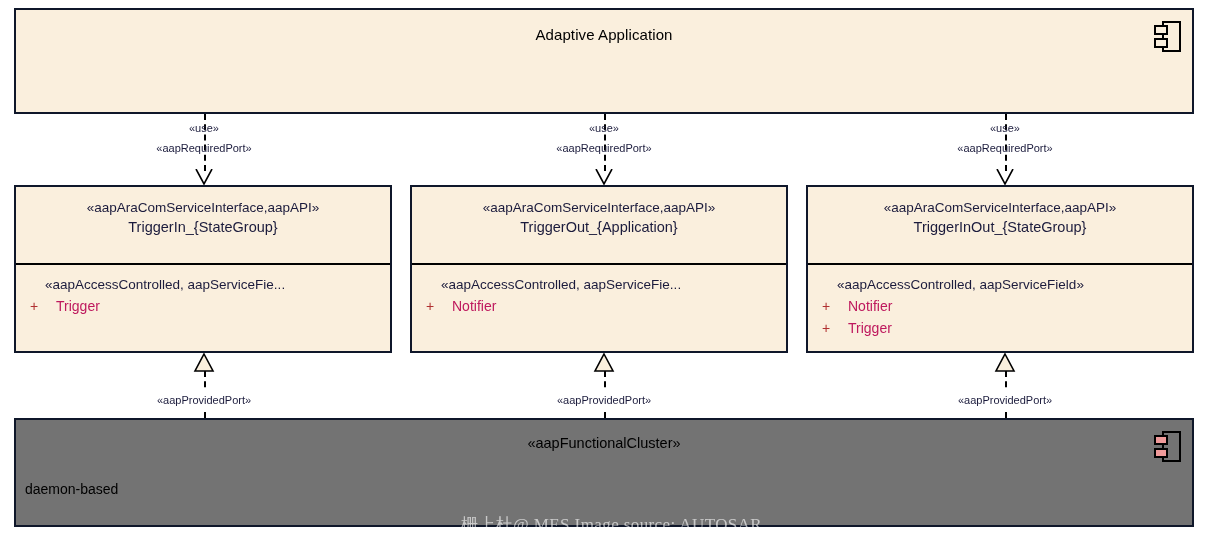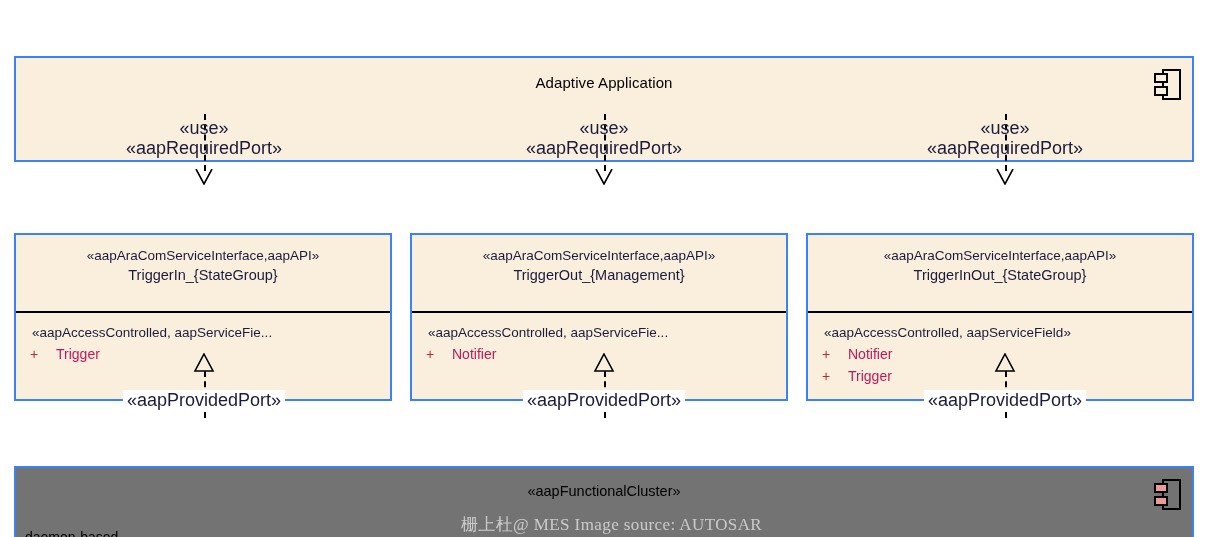--- a/index.html
+++ b/index.html
@@ -8,23 +8,22 @@
     width:1207px;height:537px;position:relative;overflow:hidden;
     font-family:"Liberation Sans","DejaVu Sans",sans-serif;
     -webkit-font-smoothing:antialiased;
   }
   #canvas{position:absolute;left:0;top:0;width:1207px;height:537px;}
 
   
   .uml-box{
     position:absolute;
     box-sizing:border-box;
-    border:2px solid #3b82f6;
+    border:2px solid #0f172a;
     background:#faefdd;
-    margin-top:48px;
   }
   .uml-box.component{background:#faefdd;}
   .uml-box.cluster{background:#737373;}
 
   
   #top-component{left:14px;top:8px;width:1180px;height:106px;}
   .comp-title{
     position:absolute;left:0;right:0;top:16px;
     text-align:center;
     font-size:15px;color:#000000;
@@ -66,21 +65,21 @@
   }
   .iface-name{
     font-size:14.5px;color:#1b1b3c;line-height:20px;white-space:nowrap;
   }
   .iface-body{
     position:relative;
     padding:10px 0 0 0;
   }
   .field-stereo{
     font-size:13.5px;color:#1b1b3c;line-height:20px;
-    padding-left:16px;white-space:nowrap;
+    padding-left:29px;white-space:nowrap;
     overflow:hidden;text-overflow:clip;
   }
   .field-row{
     display:block;
     font-size:14px;line-height:22px;white-space:nowrap;
     padding-left:14px;
   }
   .field-vis{color:#b03030;display:inline-block;width:26px;}
   .field-name{color:#be185d;}
 
@@ -110,21 +109,21 @@
   .arrow-open svg{display:block;}
   
   .arrow-tri{
     position:absolute;width:22px;height:20px;left:-11px;
   }
   .arrow-tri svg{display:block;}
 
   .conn-label{
     position:absolute;
     text-align:center;
-    font-size:18px;color:#1b1b3c;
+    font-size:11px;color:#1b1b3c;
     line-height:20px;
     white-space:nowrap;
     transform:translateX(-50%);
   }
 
   
   #watermark{
     position:absolute;left:16px;right:0;top:513px;
     text-align:center;
     font-size:17px;
@@ -197,21 +196,21 @@
       <div class="field-stereo">«aapAccessControlled, aapServiceFie...</div>
       <div class="field-row">
         <span class="field-vis">+</span><span class="field-name">Trigger</span>
       </div>
     </div>
   </div>
 
   <div class="uml-box iface" id="iface-1">
     <div class="iface-head">
       <div class="iface-stereo">«aapAraComServiceInterface,aapAPI»</div>
-      <div class="iface-name">TriggerOut_{Management}</div>
+      <div class="iface-name">TriggerOut_{Application}</div>
     </div>
     <div class="iface-body">
       <div class="field-stereo">«aapAccessControlled, aapServiceFie...</div>
       <div class="field-row">
         <span class="field-vis">+</span><span class="field-name">Notifier</span>
       </div>
     </div>
   </div>
 
   <div class="uml-box iface" id="iface-2">

